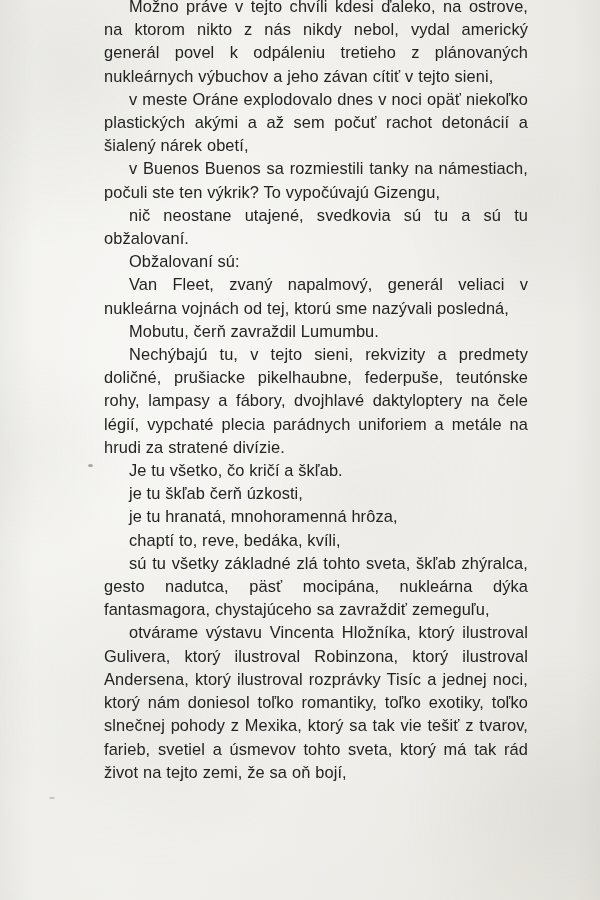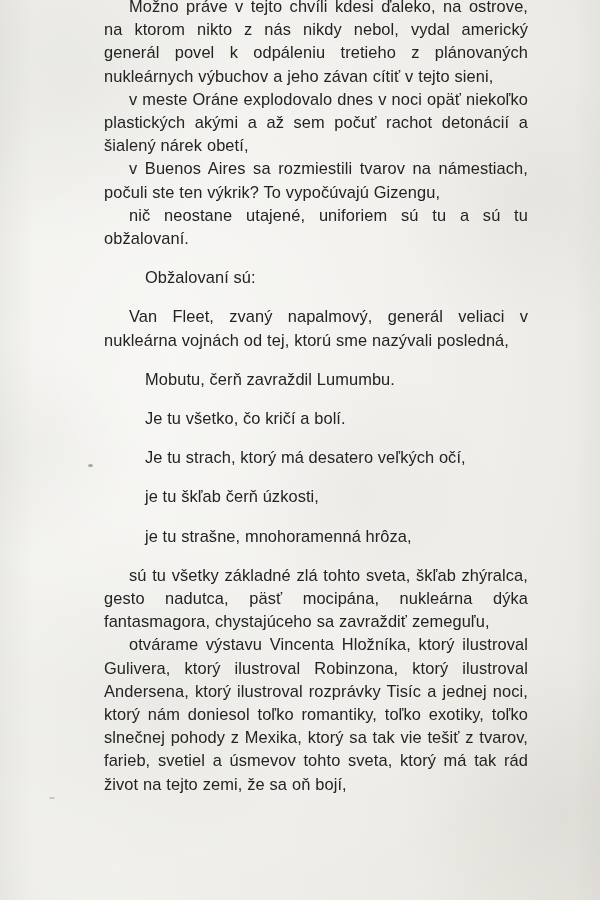--- a/index.html
+++ b/index.html
@@ -59,21 +59,21 @@
     text-align: justify;
     text-align-last: left;
     text-indent: 25px;
     -webkit-hyphens: none;
     hyphens: none;
     word-spacing: 0.2px;
   }
 
   
   .line {
-    margin: 16px;
+    margin: 0;
     text-align: left;
     text-indent: 25px;
     white-space: nowrap;
   }
 
   
   .speck {
     position: absolute;
     background: #8e8c86;
     border-radius: 50%;
@@ -88,42 +88,43 @@
 
   <div class="speck" style="left:88px; top:464px; width:5px; height:3px;"></div>
   <div class="speck" style="left:49px; top:797px; width:6px; height:2px; opacity:0.45;"></div>
 
   <div id="text-column">
 
     <p class="para">Možno práve v tejto chvíli kdesi ďaleko, na ostrove, na ktorom nikto z nás nikdy nebol, vydal americký generál povel k odpáleniu tretieho z plánovaných nukleárnych výbuchov a jeho závan cítiť v tejto sieni,</p>
 
     <p class="para">v meste Oráne explodovalo dnes v noci opäť niekoľko plastických akými a až sem počuť rachot detonácií a šialený nárek obetí,</p>
 
-    <p class="para">v Buenos Aires sa rozmiestili tvarov na námestiach, počuli ste ten výkrik? To vypočúvajú Gizengu,</p>
+    <p class="para">v Buenos Buenos sa rozmiestili tanky na námestiach, počuli ste ten výkrik? To vypočúvajú Gizengu,</p>
 
-    <p class="para">nič neostane utajené, uniforiem sú tu a sú tu obžalovaní.</p>
+    <p class="para">nič neostane utajené, svedkovia sú tu a sú tu obžalovaní.</p>
 
     <p class="line">Obžalovaní sú:</p>
 
     <p class="para">Van Fleet, zvaný napalmový, generál veliaci v nukleárna vojnách od tej, ktorú sme nazývali posledná,</p>
 
     <p class="line">Mobutu, čerň zavraždil Lumumbu.</p>
 
 
 
 
+    <p class="para">Nechýbajú tu, v tejto sieni, rekvizity a predmety doličné, prušiacke pikelhaubne, federpuše, teutónske rohy, lampasy a fábory, dvojhlavé daktyloptery na čele légií, vypchaté plecia parádnych uniforiem a metále na hrudi za stratené divízie.</p>
 
 
-    <p class="line">Je tu všetko, čo kričí a bolí.</p>
+    <p class="line">Je tu všetko, čo kričí a škľab.</p>
 
-    <p class="line">Je tu strach, ktorý má desatero veľkých očí,</p>
 
     <p class="line">je tu škľab čerň úzkosti,</p>
 
-    <p class="line">je tu strašne, mnohoramenná hrôza,</p>
+    <p class="line">je tu hranatá, mnohoramenná hrôza,</p>
 
+    <p class="line">chaptí to, reve, bedáka, kvíli,</p>
 
     <p class="para">sú tu všetky základné zlá tohto sveta, škľab zhýralca, gesto nadutca, päsť mocipána, nukleárna dýka fantasmagora, chystajúceho sa zavraždiť zemeguľu,</p>
 
     <p class="para">otvárame výstavu Vincenta Hložníka, ktorý ilustroval Gulivera, ktorý ilustroval Robinzona, ktorý ilustroval Andersena, ktorý ilustroval rozprávky Tisíc a jednej noci, ktorý nám doniesol toľko romantiky, toľko exotiky, toľko slnečnej pohody z Mexika, ktorý sa tak vie tešiť z tvarov, farieb, svetiel a úsmevov tohto sveta, ktorý má tak rád život na tejto zemi, že sa oň bojí,</p>
 
   </div>
 </div>
 
 </body></html>

